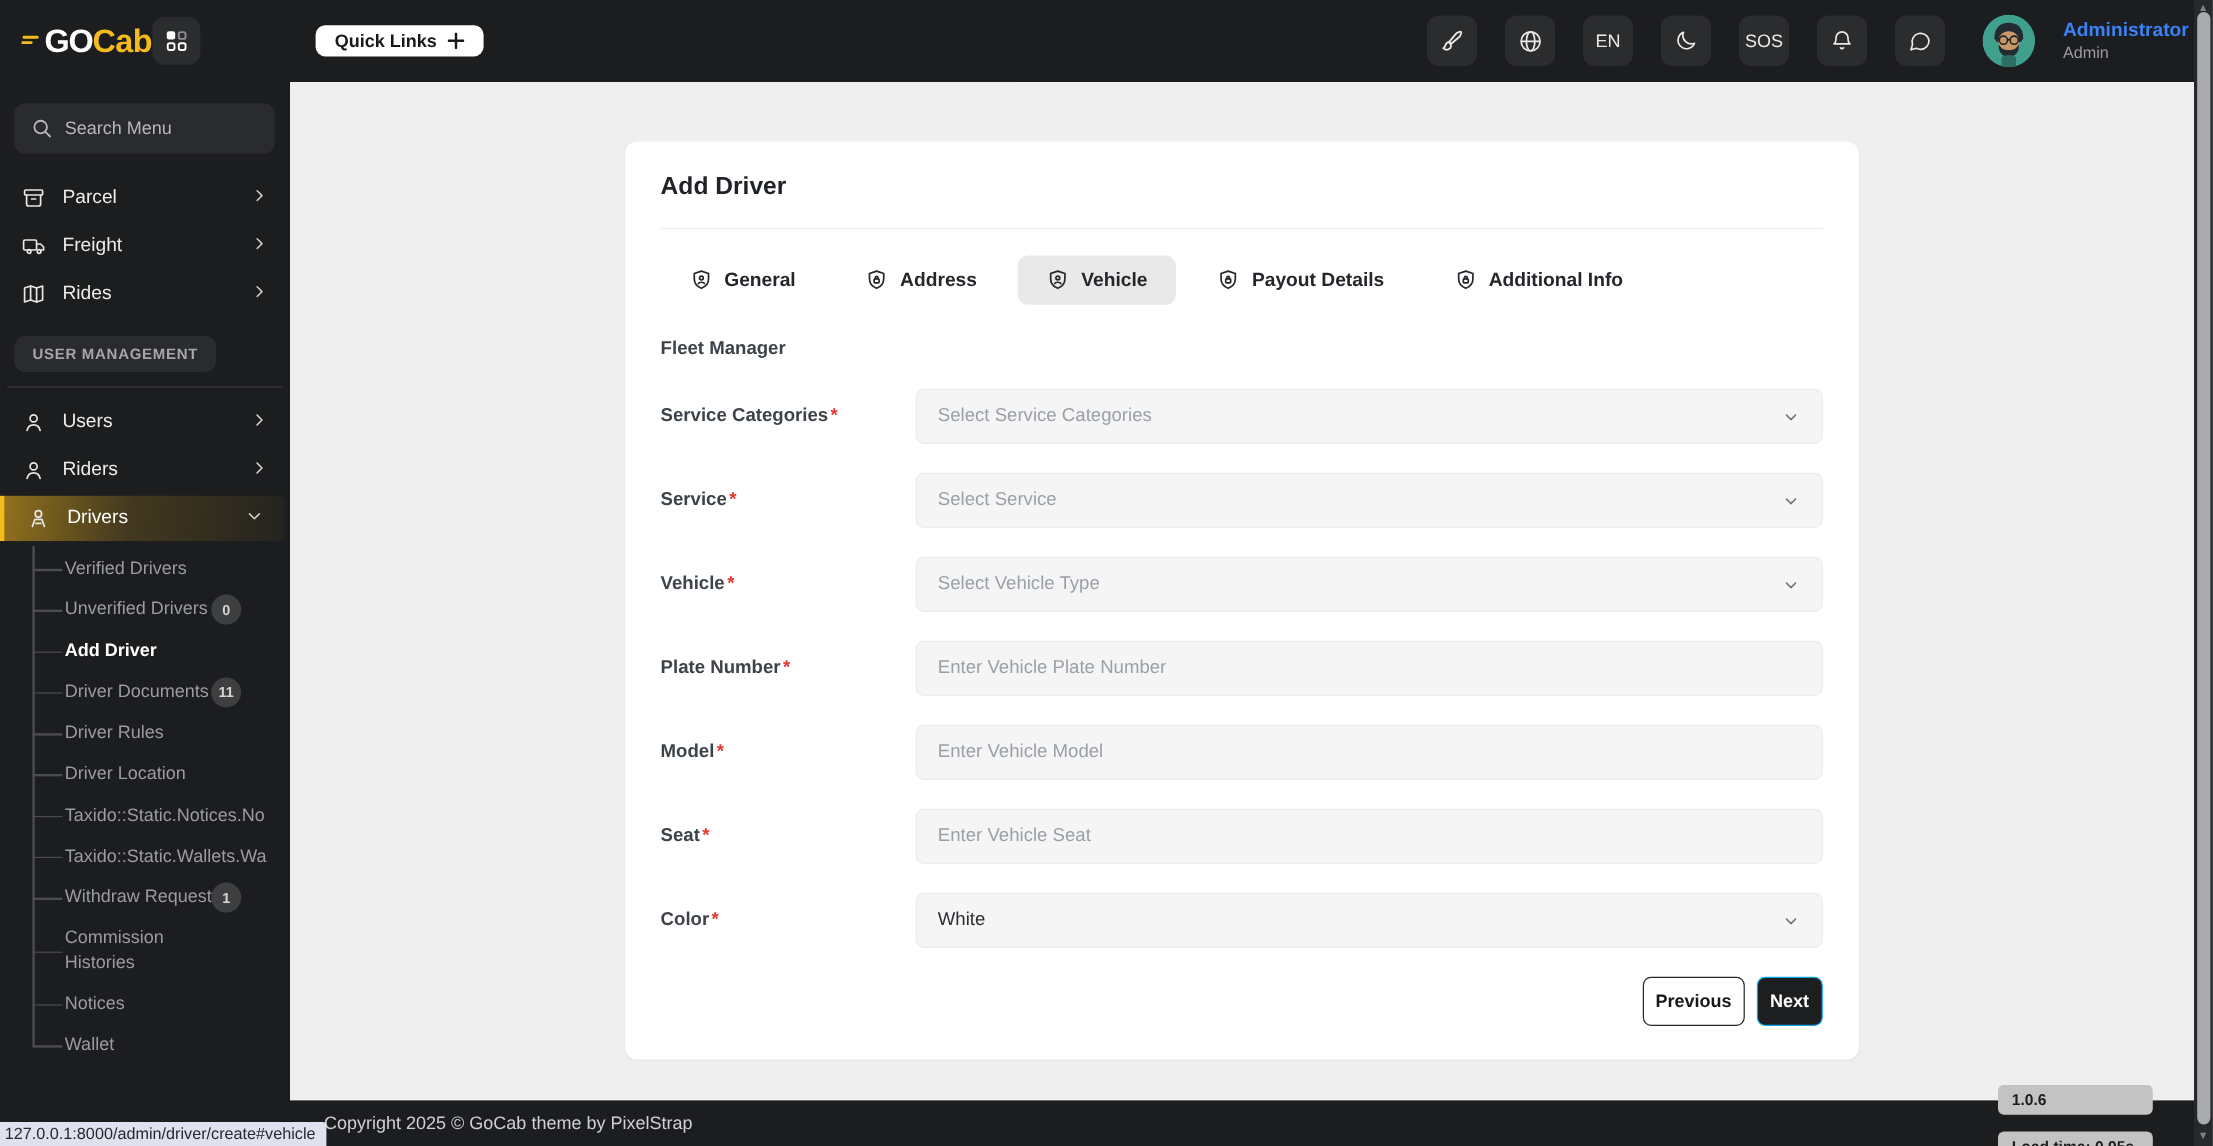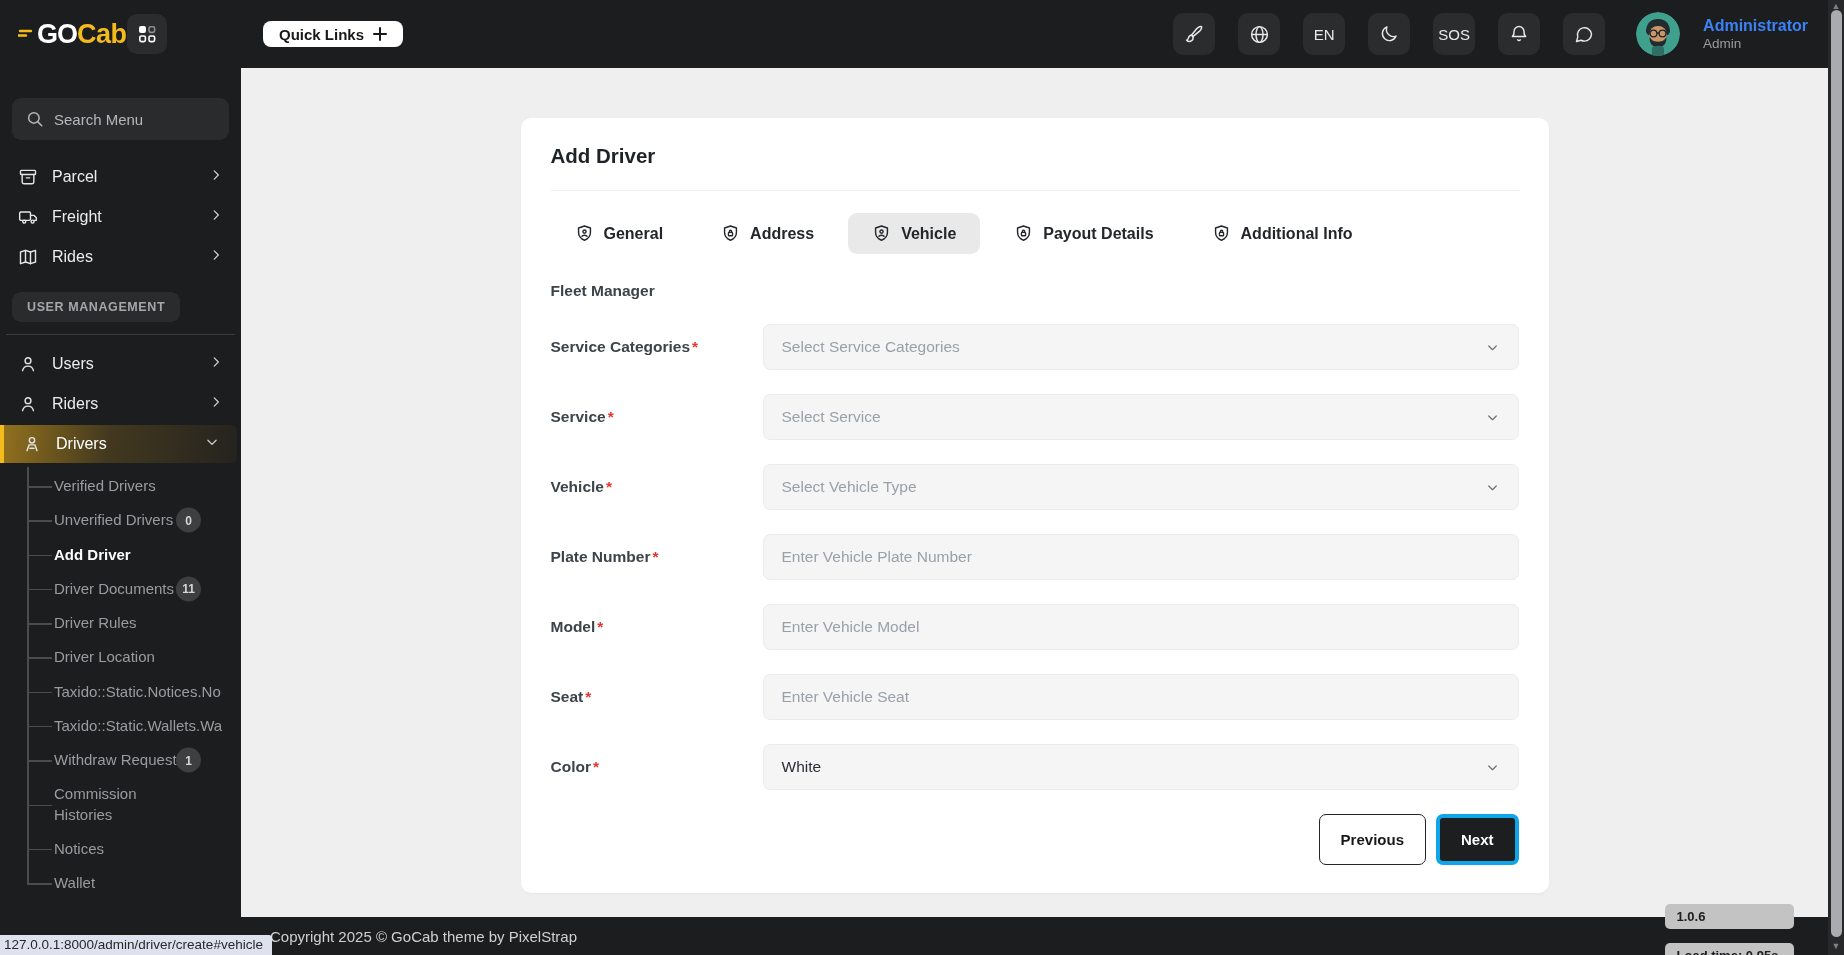--- a/index.html
+++ b/index.html
@@ -16,31 +16,31 @@
   .logo-go { color:#fff; font-size:27px; font-weight:800; letter-spacing:-1px; }
   .logo-cab { color:#f5bb1c; font-size:27px; font-weight:800; letter-spacing:-0.5px; }
   .icon-btn { width:42px; height:42px; border-radius:10px; background:#2b2c2e; color:#e9e9e9;
     display:flex; align-items:center; justify-content:center; cursor:pointer; flex-shrink:0;
     font-size:15px; font-weight:500; }
   .grid-btn { width:40px; height:40px; border-radius:10px; background:#2b2c2e;
     display:flex; align-items:center; justify-content:center; cursor:pointer; }
   .quick-links { margin-left:22px; background:#fff; color:#17181a; height:26px; border:none;
     border-radius:8px; padding:0 16px; font-size:15px; font-weight:600; display:flex;
     align-items:center; gap:9px; cursor:pointer; font-family:inherit; }
-  .header-right { margin-left:auto; display:flex; align-items:center; gap:23px; padding-right:36px; }
+  .header-right { margin-left:auto; display:flex; align-items:center; gap:23px; padding-right:20px; }
   .avatar { width:44px; height:44px; border-radius:50%; overflow:hidden; margin-left:8px;
     cursor:pointer; flex-shrink:0; }
   .user-block { display:flex; flex-direction:column; line-height:1.25; cursor:pointer; }
   .user-name { color:#3b82f6; font-size:16px; font-weight:700; }
   .user-role { color:#9a9b9e; font-size:13.5px; }
 
   
   .sidebar { position:fixed; top:68px; left:0; width:241px; bottom:0; background:#1c1d1f;
     z-index:20; overflow:hidden; padding-top:14px; }
-  .search-box { margin:16px 12px 18px; background:#2a2b2d; border-radius:9px; height:42px;
+  .search-box { margin:4px 12px 18px; background:#2a2b2d; border-radius:9px; height:42px;
     display:flex; align-items:center; gap:10px; padding:0 14px; color:#b6b7ba; font-size:15px;
     cursor:text; }
   .nav-item { display:flex; align-items:center; gap:14px; padding:9px 18px; margin:2px 0;
     color:#ececec; font-size:16px; cursor:pointer; position:relative; }
   .nav-item .chev { margin-left:auto; color:#cfcfcf; }
   .nav-icon { display:flex; color:#e6e6e6; flex-shrink:0; }
   .section-pill { margin:14px 12px 0; display:inline-block; background:#2a2b2d; color:#a6a7aa;
     font-size:12.5px; font-weight:600; letter-spacing:0.6px; border-radius:9px; padding:8px 15px; }
   .section-divider { height:1px; background:#3a3b3d; margin:12px 6px 10px; }
   .nav-item.active-parent { background:linear-gradient(97deg, rgba(242,181,29,0.55) 0%,
@@ -82,24 +82,24 @@
   .field { flex:1; height:46px; background:#f5f5f6; border:1px solid #ececee; border-radius:7px;
     display:flex; align-items:center; padding:0 18px; cursor:pointer; position:relative; }
   .field .value { font-size:15.5px; color:#9aa0a8; }
   .field .value.selected { color:#2a2e33; }
   .field .chev-down { margin-left:auto; color:#6f757d; display:flex; }
   .field input { width:100%; height:100%; border:none; background:transparent; outline:none;
     font-size:15.5px; color:#2a2e33; font-family:inherit; }
   .field input::placeholder { color:#9aa0a8; opacity:1; }
 
   .form-actions { display:flex; justify-content:flex-end; gap:10px; margin-top:4px; }
-  .btn { height:51px; border-radius:7px; font-size:15px; font-weight:600; cursor:pointer;
-    padding:0 21px; font-family:inherit; }
+  .btn { height:41px; border-radius:7px; font-size:15px; font-weight:600; cursor:pointer;
+    padding:0 10px; font-family:inherit; }
   .btn-outline { background:#fff; border:1px solid #23262a; color:#17181a; }
-  .btn-dark { background:#1d1e20; border:4px solid #0ea5e9; color:#fff; }
+  .btn-dark { background:#1d1e20; border:1px solid #0ea5e9; color:#fff; }
 
   
   .footer { position:fixed; left:0; right:0; bottom:0; height:38px; background:#1c1d1f;
     display:flex; align-items:center; z-index:25; }
   .footer-copy { margin-left:270px; color:#cfd0d2; font-size:15px; }
   .footer-badges { margin-left:auto; margin-right:50px; display:flex; gap:14px;flex-direction:column; }
   .footer-badge { background:#c3c3c4; color:#1b1c1e; font-size:13px; font-weight:700;
     border-radius:5px; padding:5px 12px; }
 
   .statusbar { position:fixed; left:0; bottom:0; background:#dfe2ee; color:#26282c;

